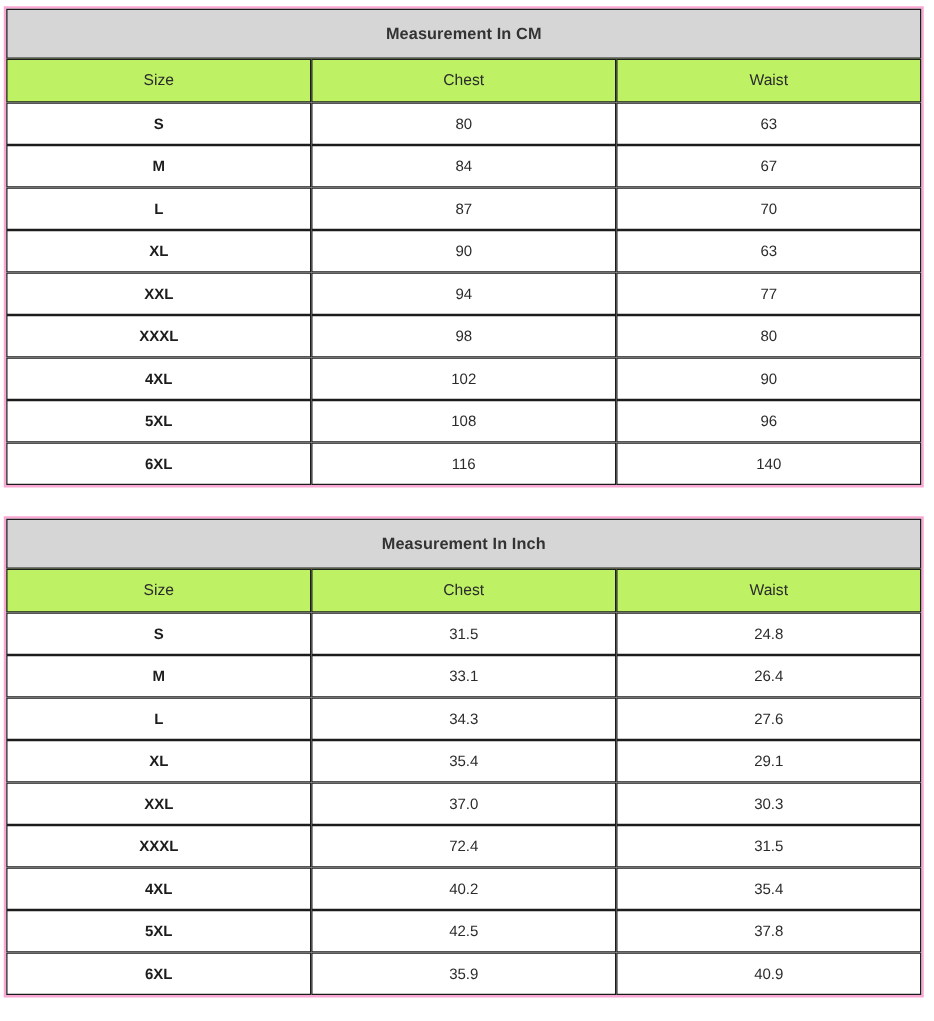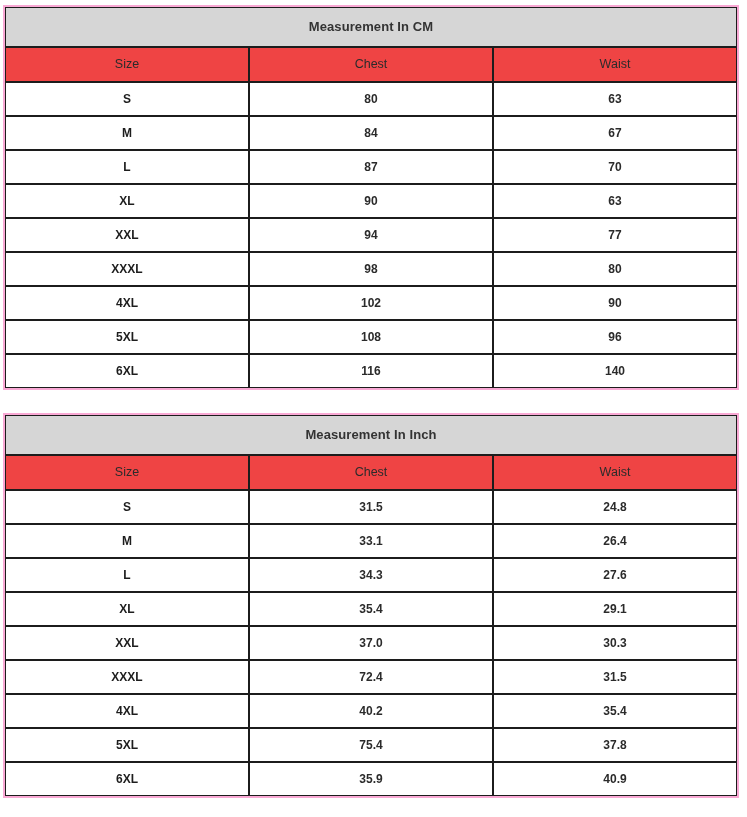--- a/index.html
+++ b/index.html
@@ -55,39 +55,39 @@
     height: 38px;
     background: #d6d6d6;
     font-weight: bold;
     font-size: 13px;
     color: #333333;
     letter-spacing: 0.1px;
   }
 
   .head-row td {
     height: 33px;
-    background: #ef4444;
+    background: #bef264;
     font-weight: normal;
     font-size: 12.5px;
     color: #2b2b2b;
   }
 
   .data-row td {
     height: 32px;
     background: #ffffff;
   }
 
   .data-row td.cell-size {
     font-weight: bold;
     color: #1d1d1d;
     font-size: 12px;
   }
 
   .data-row td.cell-val {
-    font-weight: bold;
+    font-weight: normal;
     color: #2b2b2b;
     font-size: 12px;
   }
 </style>
 </head>
 <body>
 
 <div class="page">
 
   <table class="size-table">
@@ -188,21 +188,21 @@
         <td class="cell-val">72.4</td>
         <td class="cell-val">31.5</td>
       </tr>
       <tr class="data-row">
         <td class="cell-size">4XL</td>
         <td class="cell-val">40.2</td>
         <td class="cell-val">35.4</td>
       </tr>
       <tr class="data-row">
         <td class="cell-size">5XL</td>
-        <td class="cell-val">75.4</td>
+        <td class="cell-val">42.5</td>
         <td class="cell-val">37.8</td>
       </tr>
       <tr class="data-row">
         <td class="cell-size">6XL</td>
         <td class="cell-val">35.9</td>
         <td class="cell-val">40.9</td>
       </tr>
     </tbody>
   </table>
 

